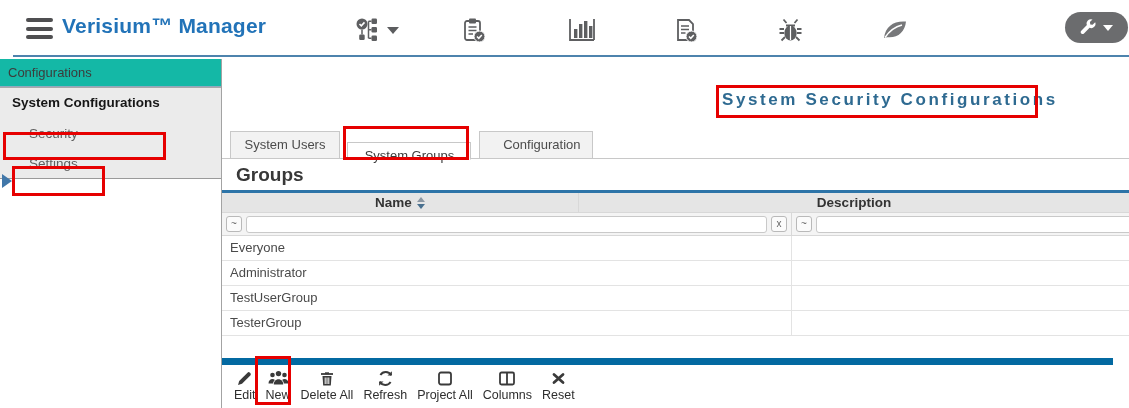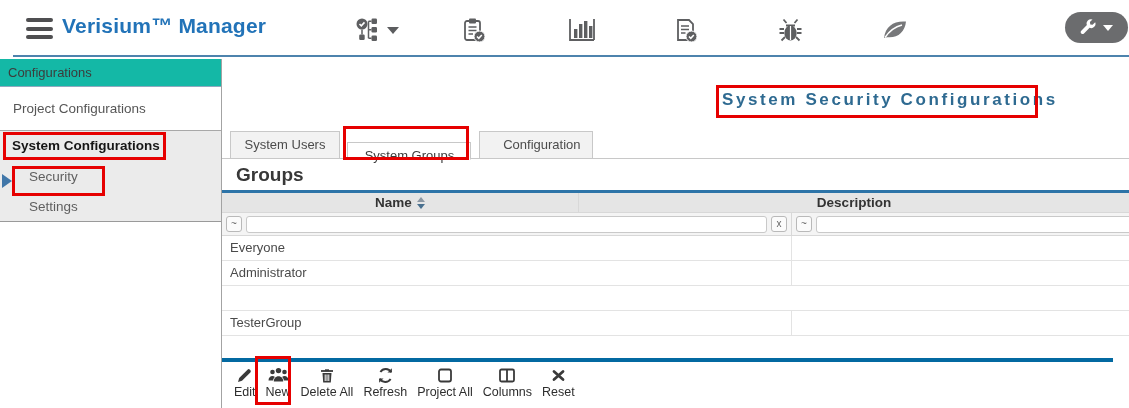--- a/index.html
+++ b/index.html
@@ -55,21 +55,21 @@
   .mini-btn { width:16px; height:16px; flex:0 0 16px; border:1px solid #b9b9b9; border-radius:3px; background:#fbfbfb;
               font-size:10px; line-height:14px; text-align:center; color:#666; cursor:pointer; }
   .filter-input { height:17px; border:1px solid #c9c9c9; border-radius:3px; background:#fff; outline:none; font-size:12px; padding:0 4px; }
   .f-name .filter-input { flex:1; }
   .f-desc .filter-input { width:560px; flex:0 0 560px; }
   .trow { position:absolute; left:0; right:0; height:25px; border-bottom:1px solid #e3e3e3; display:flex; font-size:13px; color:#4a4a4a; cursor:pointer; }
   .td-name { width:570px; border-right:1px solid #e3e3e3; line-height:24px; padding-left:8px; }
   .td-desc { flex:1; line-height:24px; }
   .rows-top-0 { top:177px; } .rows-top-1 { top:202px; } .rows-top-2 { top:227px; } .rows-top-3 { top:252px; }
   
-  .btoolbar { position:absolute; left:0; right:16px; top:299px; border-top:4px solid #0369a1; padding:5px 0 0 12px; display:flex; align-items:flex-end; gap:10px; }
+  .btoolbar { position:absolute; left:0; right:16px; top:299px; border-top:7px solid #0369a1; padding:5px 0 0 12px; display:flex; align-items:flex-end; gap:10px; }
   .tb-btn { display:flex; flex-direction:column; align-items:center; gap:1px; cursor:pointer; }
   .tb-btn svg { display:block; }
   .tb-label { font-size:12.5px; color:#2e2e2e; line-height:14px; white-space:nowrap; }
   
   .anno { position:absolute; border:3px solid #e60000; pointer-events:none; z-index:10; }
   .anno-sysconf { left:3px;   top:132px; width:163px; height:28px; }
   .anno-security{ left:12px;  top:166px; width:93px;  height:30px; }
   .anno-title   { left:716px; top:85px;  width:322px; height:33px; }
   .anno-tab     { left:343px; top:126px; width:126px; height:34px; }
   .anno-new     { left:255px; top:356px; width:36px;  height:49px; }
@@ -155,21 +155,20 @@
     <div class="pill-btn">
       <svg width="17" height="17" viewBox="0 0 17 17">
         <path d="M15.2 3.2a4.3 4.3 0 0 1-5.6 5.6L4 14.4a1.9 1.9 0 0 1-2.7-2.7l5.6-5.6a4.3 4.3 0 0 1 5.6-5.6L9.9 3.1l.4 2.3 2.3.4 2.6-2.6z" fill="#fff"></path>
       </svg>
       <span class="caret-down"></span>
     </div>
   </div>
 
   <div class="sidebar">
     <div class="sb-header">Configurations</div>
-    <div class="sb-item sb-project">Project Configurations</div>
     <div class="sb-gray">
       <div class="sb-item sb-sys">System Configurations</div>
       <div class="sb-item sb-sub">Security</div>
       <div class="sb-item sb-sub sb-settings">Settings</div>
     </div>
     <div class="pointer-tri"></div>
   </div>
 
   <div class="main">
     <div class="page-title">System Security Configurations</div>
@@ -206,20 +205,21 @@
 
     <div class="trow rows-top-0">
       <div class="td-name">Everyone</div>
       <div class="td-desc"></div>
     </div>
     <div class="trow rows-top-1">
       <div class="td-name">Administrator</div>
       <div class="td-desc"></div>
     </div>
     <div class="trow rows-top-2">
+      <div class="td-name">TestUserGroup</div>
       <div class="td-desc"></div>
     </div>
     <div class="trow rows-top-3">
       <div class="td-name">TesterGroup</div>
       <div class="td-desc"></div>
     </div>
 
     <div class="btoolbar">
       <div class="tb-btn">
         <svg width="17" height="17" viewBox="0 0 17 17">

